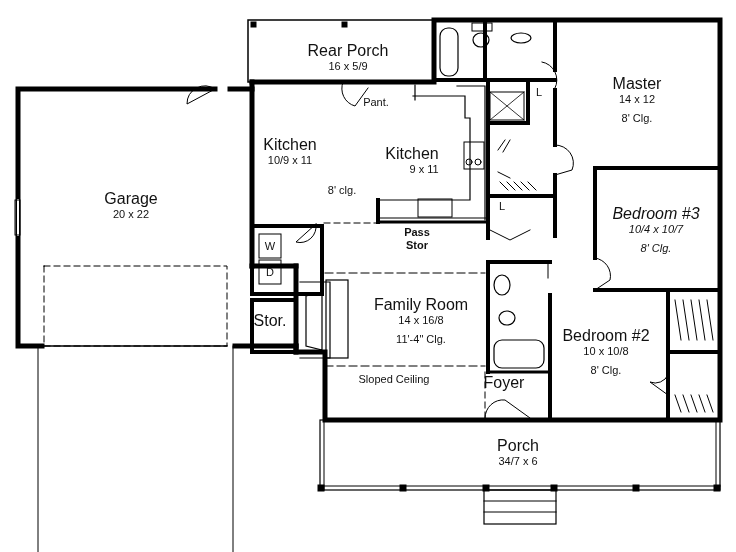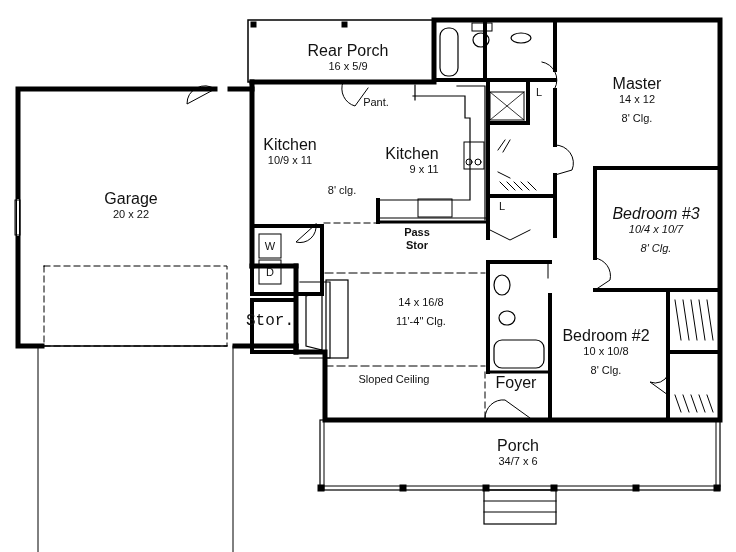--- a/index.html
+++ b/index.html
@@ -149,38 +149,39 @@
   <div class="lbl" style="left:412px;top:145px;text-align:right;">
     <div class="name">Kitchen</div>
     <div class="dim">9 x 11</div>
   </div>
   <div class="lbl" style="left:656px;top:205px;font-style:italic;">
     <div class="name">Bedroom #3</div>
     <div class="dim">10/4 x 10/7</div>
     <div class="clg">8' Clg.</div>
   </div>
   <div class="lbl" style="left:421px;top:296px;">
+    <div class="name">Family Room</div>
     <div class="dim">14 x 16/8</div>
     <div class="clg">11'-4" Clg.</div>
   </div>
   <div class="lbl" style="left:606px;top:327px;">
     <div class="name">Bedroom #2</div>
     <div class="dim">10 x 10/8</div>
     <div class="clg">8' Clg.</div>
   </div>
   <div class="lbl" style="left:518px;top:437px;text-align:center;">
     <div class="name">Porch</div>
     <div class="dim">34/7 x 6</div>
   </div>
 
   <div class="lbl small" style="left:376px;top:96px;">Pant.</div>
   <div class="lbl small" style="left:417px;top:226px;font-weight:bold;">
     <div>Pass</div>
     <div>Stor</div>
   </div>
-  <div class="lbl name" style="left:270px;top:312px;font-family:Liberation Mono, monospace;">Stor.</div>
-  <div class="lbl name" style="left:516px;top:374px;">Foyer</div>
+  <div class="lbl name" style="left:270px;top:312px;">Stor.</div>
+  <div class="lbl name" style="left:504px;top:374px;">Foyer</div>
   <div class="lbl small" style="left:394px;top:373px;">Sloped Ceiling</div>
   <div class="lbl small" style="left:270px;top:240px;">W</div>
   <div class="lbl small" style="left:270px;top:266px;">D</div>
   <div class="lbl small" style="left:539px;top:86px;">L</div>
   <div class="lbl small" style="left:502px;top:200px;">L</div>
 </div>
 
 </body></html>

